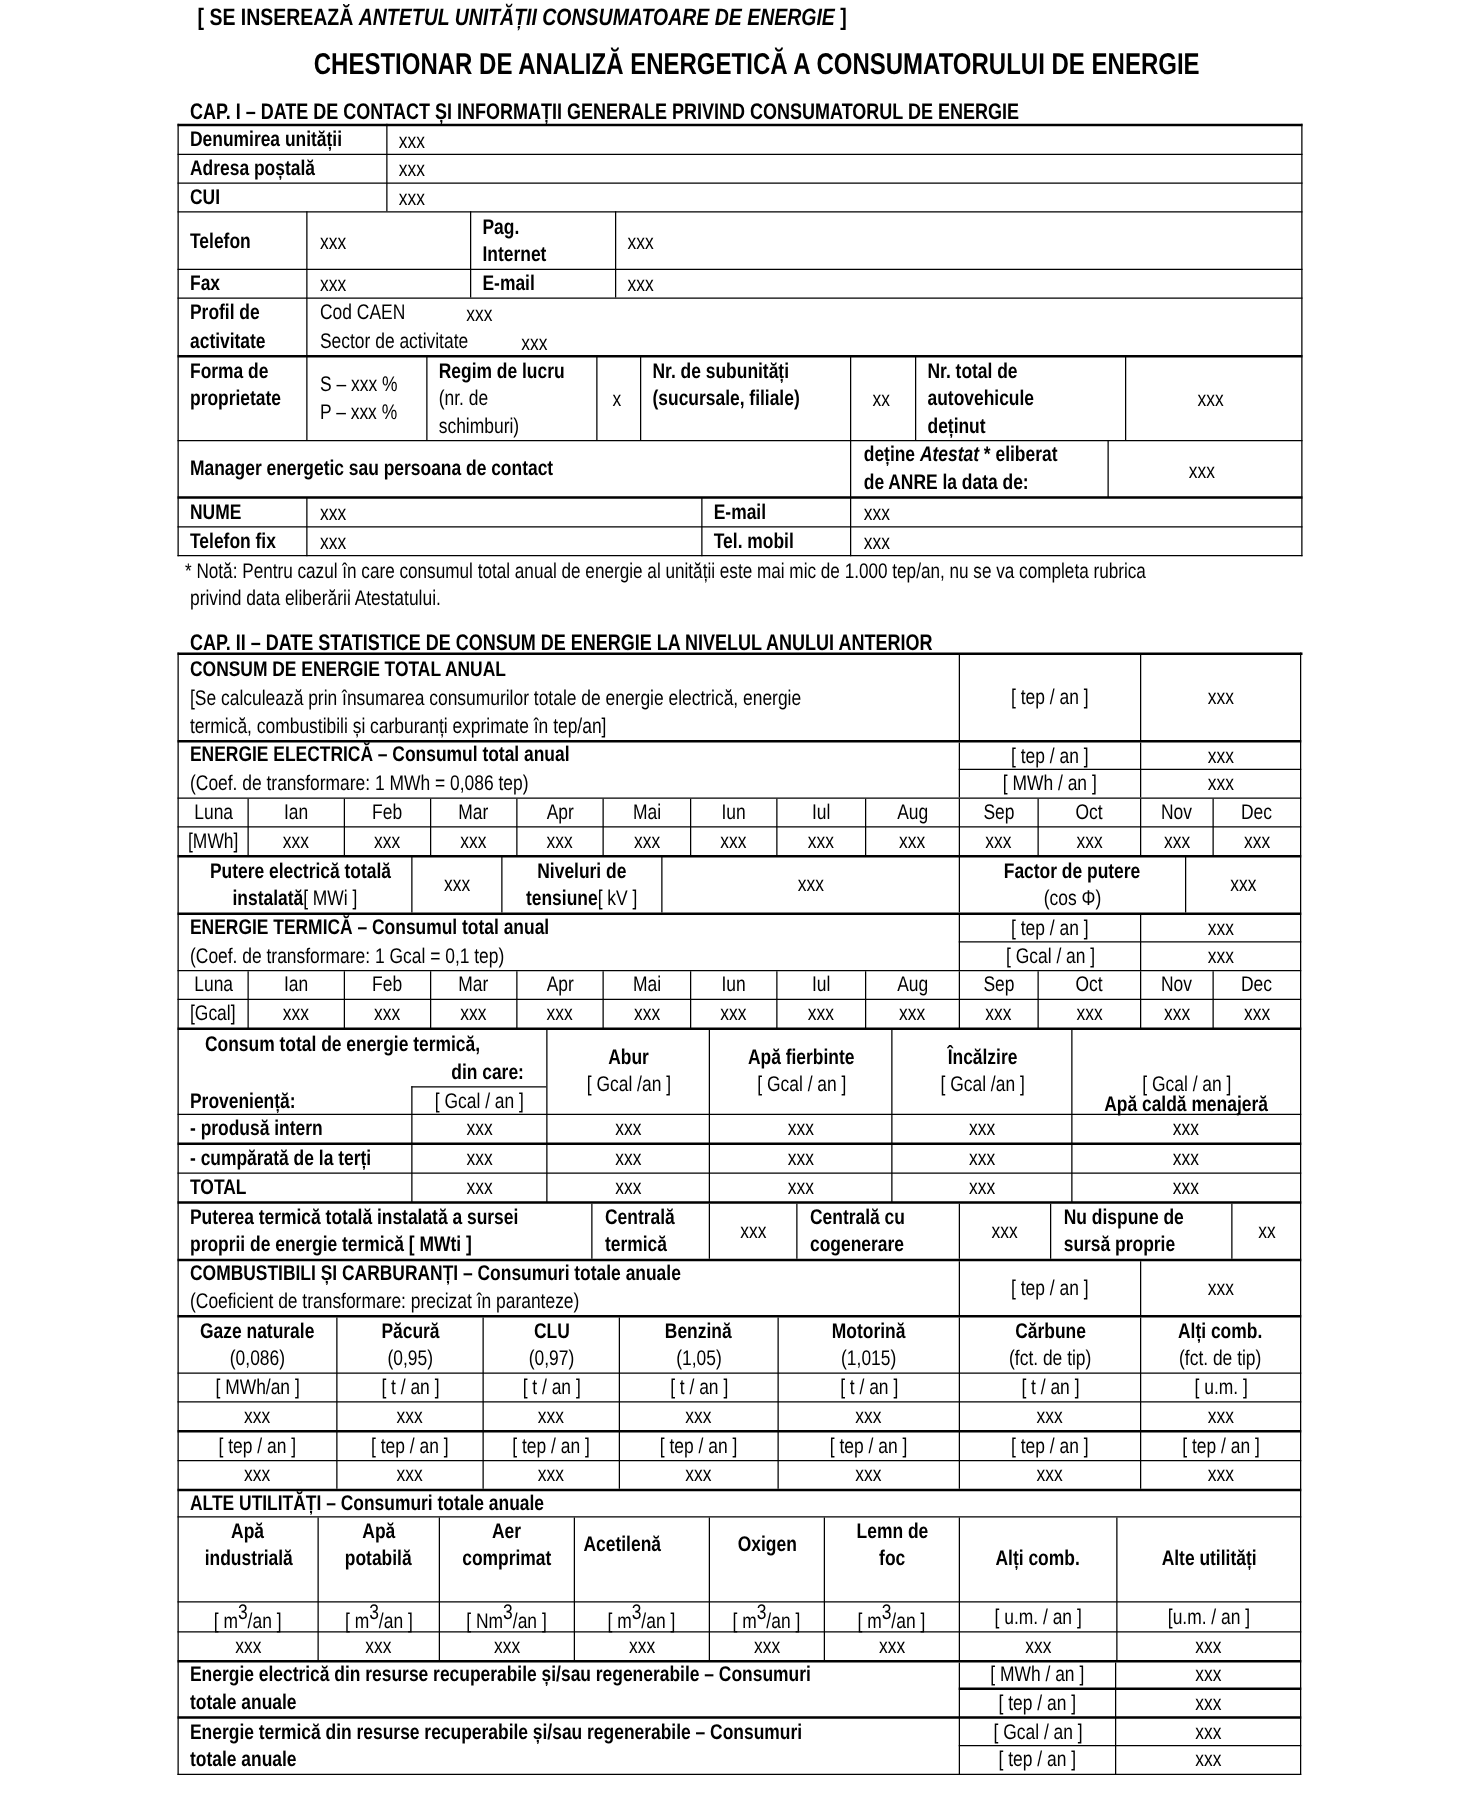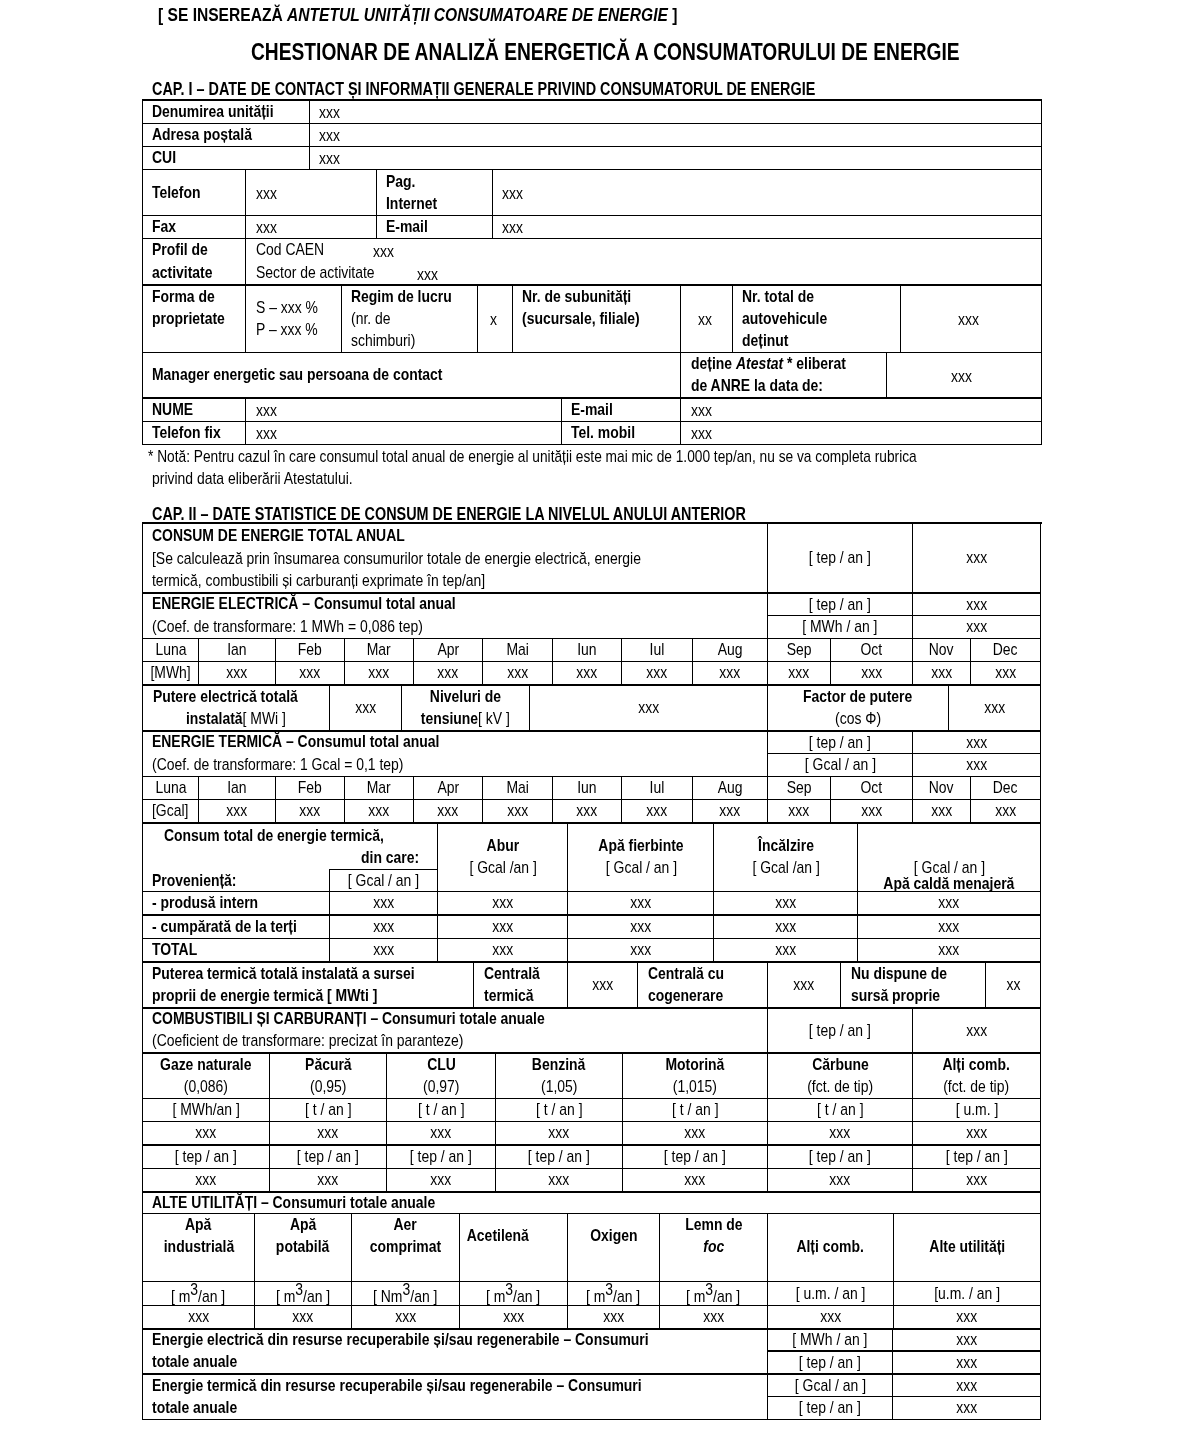--- a/index.html
+++ b/index.html
@@ -241,21 +241,21 @@
       <span>xxx</span>
     </div>
   </div>
 
 <div class="ln hh" style="left:142px;top:684px;width:899px;"></div>
 <div class="ln v" style="left:329px;top:685px;height:45px;"></div>
 <div class="ln v" style="left:401px;top:685px;height:45px;"></div>
 <div class="ln v" style="left:529px;top:685px;height:45px;"></div>
 <div class="ln v" style="left:767px;top:685px;height:45px;"></div>
 <div class="ln v" style="left:948px;top:685px;height:45px;"></div>
-<div class="cell" style="left:132px;top:686px;width:186px;height:22px;">
+<div class="cell" style="left:143px;top:686px;width:186px;height:22px;justify-content:flex-end;">
     <span class="b">Putere electrică totală</span>
   </div>
 <div class="cell" style="left:143px;top:708px;width:186px;height:22px;">
     <span><b>instalată</b><span style="transform:none"> [ MWi ]</span></span>
   </div>
 <div class="cell" style="left:330px;top:686px;width:71px;height:44px;">
     <span>xxx</span>
   </div>
 <div class="cell" style="left:402px;top:686px;width:127px;height:22px;">
     <span class="b">Niveluri de</span>
@@ -723,21 +723,21 @@
     </div>
     <div class="cell" style="left:568px;top:1282px;width:91px;height:23px;">
       <span><span style="transform:none">[ m</span><span class="sup" style="transform:none">3</span><span style="transform:none">/an ]</span></span>
     </div>
     <div class="cell" style="left:568px;top:1306px;width:91px;height:22px;">
       <span>xxx</span>
     </div>
     <div class="cell" style="left:660px;top:1214px;width:107px;height:22px;">
       <span class="b">Lemn de</span>
     </div>
-    <div class="cell" style="left:660px;top:1236px;width:107px;height:22px;font-style:italic;">
+    <div class="cell" style="left:660px;top:1236px;width:107px;height:22px;">
       <span class="b">foc</span>
     </div>
     <div class="cell" style="left:660px;top:1282px;width:107px;height:23px;">
       <span><span style="transform:none">[ m</span><span class="sup" style="transform:none">3</span><span style="transform:none">/an ]</span></span>
     </div>
     <div class="cell" style="left:660px;top:1306px;width:107px;height:22px;">
       <span>xxx</span>
     </div>
     <div class="cell" style="left:768px;top:1236px;width:125px;height:22px;">
       <span class="b">Alți comb.</span>

